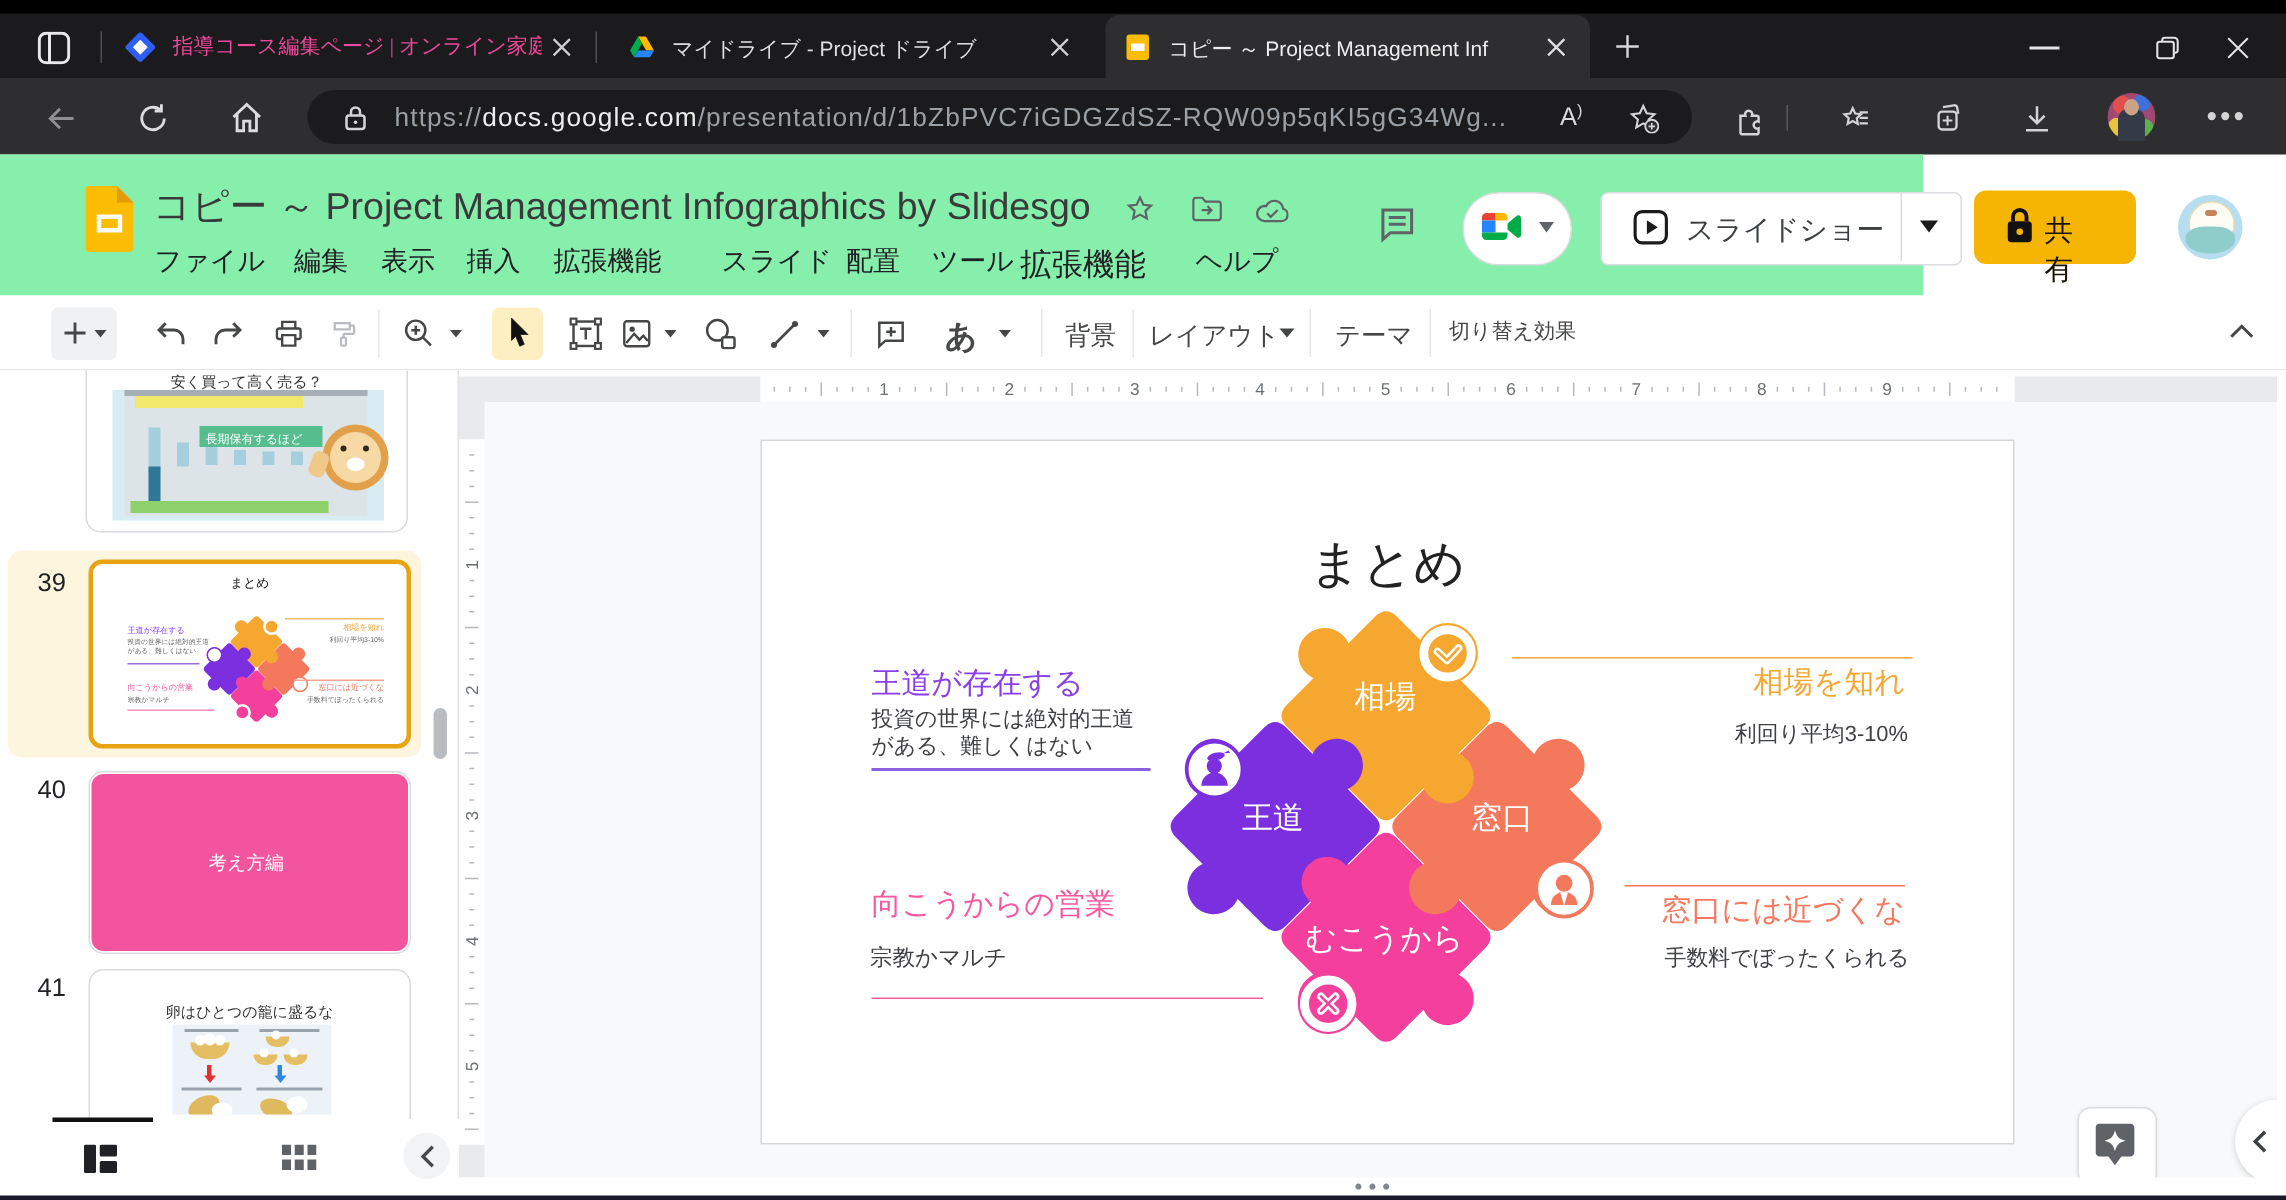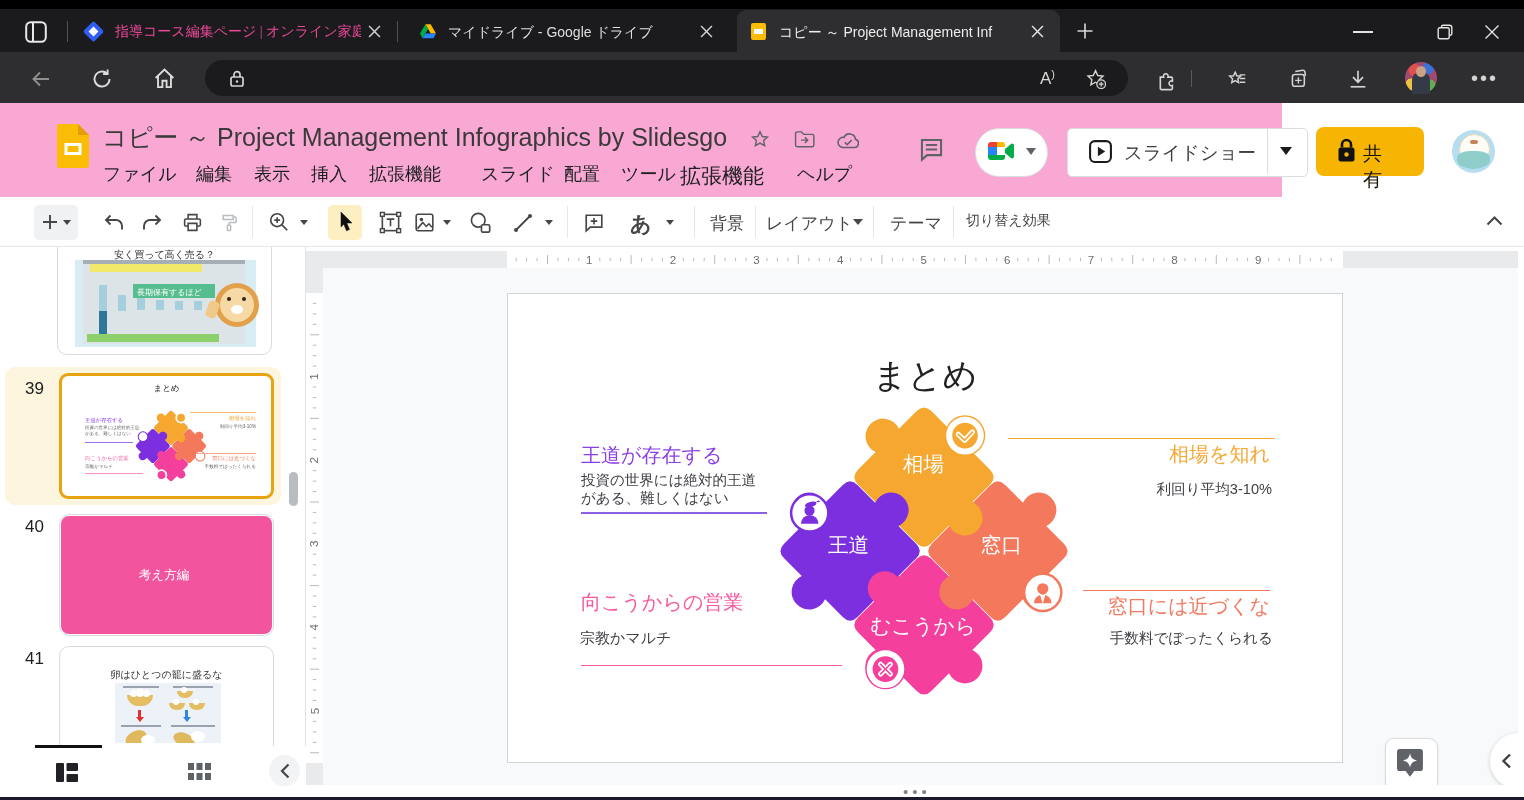--- a/index.html
+++ b/index.html
@@ -25,21 +25,21 @@
   <svg class="abs" style="left:368px;top:25px" width="13" height="13" viewBox="0 0 12 12">
         <path d="M1 1 L11 11 M11 1 L1 11" stroke="#cfcfcf" stroke-width="1.4"></path>
       </svg>
   <div class="abs" style="left:397px;top:21px;width:1px;height:21px;background:#505050;"></div>
 
   <svg class="abs" style="left:420px;top:24px" width="16" height="15" viewBox="0 0 87 78">
     <path d="M29.3 0 L57.7 0 L87 50.5 L58.6 50.5 Z" fill="#ffba00"></path>
     <path d="M29.3 0 L0 50.5 L14.5 75.5 L43.6 25.2 Z" fill="#00ac47"></path>
     <path d="M14.5 75.5 L72.5 75.5 L87 50.5 L29 50.5 Z" fill="#2684fc"></path>
   </svg>
-  <div class="abs" style="left:448px;top:23px;width:230px;height:18px;overflow:hidden;color:#dfdfdf;font-size:14px;line-height:18px;white-space:nowrap;">マイドライブ - Google ドライブ</div>
+  <div class="abs" style="left:448px;top:23px;width:230px;height:18px;overflow:hidden;color:#dfdfdf;font-size:14px;line-height:18px;white-space:nowrap;">マイドライブ - Project ドライブ</div>
   <svg class="abs" style="left:700px;top:25px" width="13" height="13" viewBox="0 0 12 12">
         <path d="M1 1 L11 11 M11 1 L1 11" stroke="#cfcfcf" stroke-width="1.4"></path>
       </svg>
 
   <div class="abs" style="left:737px;top:10px;width:323px;height:42px;background:#2e2e30;border-radius:9px 9px 0 0;"></div>
   <div class="abs" style="left:751px;top:23px;width:15px;height:17px;background:#fbbc05;border-radius:2px;"></div>
   <div class="abs" style="left:754px;top:29px;width:9px;height:5px;background:#fff;"></div>
   <div class="abs" style="left:779px;top:23px;width:240px;height:18px;overflow:hidden;color:#ededed;font-size:14px;line-height:18px;white-space:nowrap;">コピー ～ Project Management Inf</div>
   <svg class="abs" style="left:1031px;top:25px" width="13" height="13" viewBox="0 0 12 12">
         <path d="M1 1 L11 11 M11 1 L1 11" stroke="#e0e0e0" stroke-width="1.4"></path>
@@ -69,20 +69,21 @@
       </svg>
   <svg class="abs" style="left:152px;top:14px" width="25" height="25" viewBox="0 0 24 24">
         <path d="M3.5 11.5 L12 3.5 L20.5 11.5 M5.8 9.7 V20.3 H10 V14.2 H14 V20.3 H18.2 V9.7" fill="none" stroke="#dcdcdc" stroke-width="1.8"></path>
       </svg>
   <div class="abs" style="left:205px;top:8px;width:923px;height:36px;background:#1b1b1d;border-radius:18px;"></div>
   <svg class="abs" style="left:228px;top:17px" width="18" height="19" viewBox="0 0 18 19">
     <rect x="3" y="8" width="12" height="9" rx="1.8" fill="none" stroke="#d4d4d4" stroke-width="1.7"></rect>
     <path d="M6 8 V5.6 a3 3 0 0 1 6 0 V8" fill="none" stroke="#d4d4d4" stroke-width="1.7"></path>
     <circle cx="9" cy="12.5" r="1.2" fill="#d4d4d4"></circle>
   </svg>
+  <div class="abs" style="left:263px;top:16px;font-size:17.5px;letter-spacing:0.75px;color:#9aa0a6;white-space:nowrap;">https://<span style="color:#eceded">docs.google.com</span>/presentation/d/1bZbPVC7iGDGZdSZ-RQW09p5qKI5gG34Wg...</div>
 
   <div class="abs" style="left:1040px;top:16px;font-size:17px;color:#d8d8d8;">A<span style="font-size:11px;vertical-align:6px">)</span></div>
   <svg class="abs" style="left:1085px;top:16px" width="21" height="21" viewBox="0 0 24 24">
     <path d="M12 3 l2.6 5.6 6 .7 -4.5 4.1 1.2 5.9 -5.3-3 -5.3 3 1.2-5.9 -4.5-4.1 6-.7 z" fill="none" stroke="#d4d4d4" stroke-width="1.6"></path>
     <circle cx="18.5" cy="18.5" r="5" fill="#2e2e30" stroke="#d4d4d4" stroke-width="1.4"></circle>
     <path d="M18.5 16 v5 M16 18.5 h5" stroke="#d4d4d4" stroke-width="1.3"></path>
   </svg>
 
   <svg class="abs" style="left:1156px;top:16px" width="23" height="23" viewBox="0 0 24 24">
     <path d="M4.5 9.5 h3.4 a2.5 2.5 0 1 1 4.6 0 h3.4 a1.2 1.2 0 0 1 1.2 1.2 v3 a2.5 2.5 0 1 0 0 4.6 v3 a1.2 1.2 0 0 1 -1.2 1.2 H5.7 a1.2 1.2 0 0 1 -1.2 -1.2 Z" fill="none" stroke="#d4d4d4" stroke-width="1.7"></path>
@@ -106,21 +107,21 @@
      radial-gradient(circle at 30% 25%,#e14f4f 0 18%,transparent 19%),
      radial-gradient(circle at 72% 20%,#3f6fd8 0 16%,transparent 17%),
      radial-gradient(circle at 20% 70%,#e9c23e 0 17%,transparent 18%),
      radial-gradient(circle at 78% 72%,#5fae52 0 16%,transparent 17%),
      radial-gradient(circle at 50% 45%,#c88c63 0 22%,transparent 23%),#a04a72;"></div>
   <div class="abs" style="left:1412px;top:20px;width:18px;height:22px;border-radius:8px 8px 0 0;background:#343b46;"></div>
   <div class="abs" style="left:1416px;top:14px;width:10px;height:11px;border-radius:50%;background:#caa286;"></div>
   <div class="abs" style="left:1471px;top:24px;width:26px;height:6px;color:#d4d4d4;font-size:20px;line-height:4px;letter-spacing:2px;">•••</div>
 </div>
 
-<div class="abs" id="apphead" style="left:0;top:103px;width:1282px;height:94px;background:#f9a8d4;">
+<div class="abs" id="apphead" style="left:0;top:103px;width:1282px;height:94px;background:#86efac;">
 
   <svg class="abs" style="left:57px;top:21px" width="32" height="44" viewBox="0 0 32 44">
     <path d="M2 0 H21 L32 11 V41 a3 3 0 0 1 -3 3 H2 a2.5 2.5 0 0 1 -2 -2.5 V2.5 A2.5 2.5 0 0 1 2 0 Z" fill="#fbbc05" transform="translate(0,0)"></path>
     <path d="M21 0 L32 11 H21 Z" fill="#e49b0c"></path>
     <rect x="7.5" y="19" width="17" height="12" fill="#fff"></rect>
     <rect x="10.5" y="22" width="11" height="6" fill="#fbbc05"></rect>
   </svg>
   <div class="abs" style="left:102px;top:18px;font-size:25px;color:#3a3a3a;white-space:nowrap;">コピー ～ Project Management Infographics by Slidesgo</div>
   <svg class="abs" style="left:750px;top:26px" width="20" height="20" viewBox="0 0 24 24">
         <path d="M12 3.2 l2.7 5.8 6.2 .7 -4.6 4.2 1.25 6.1 -5.55-3.1 -5.55 3.1 1.25-6.1 -4.6-4.2 6.2-.7 z" fill="none" stroke="#5f6368" stroke-width="1.7"></path>

